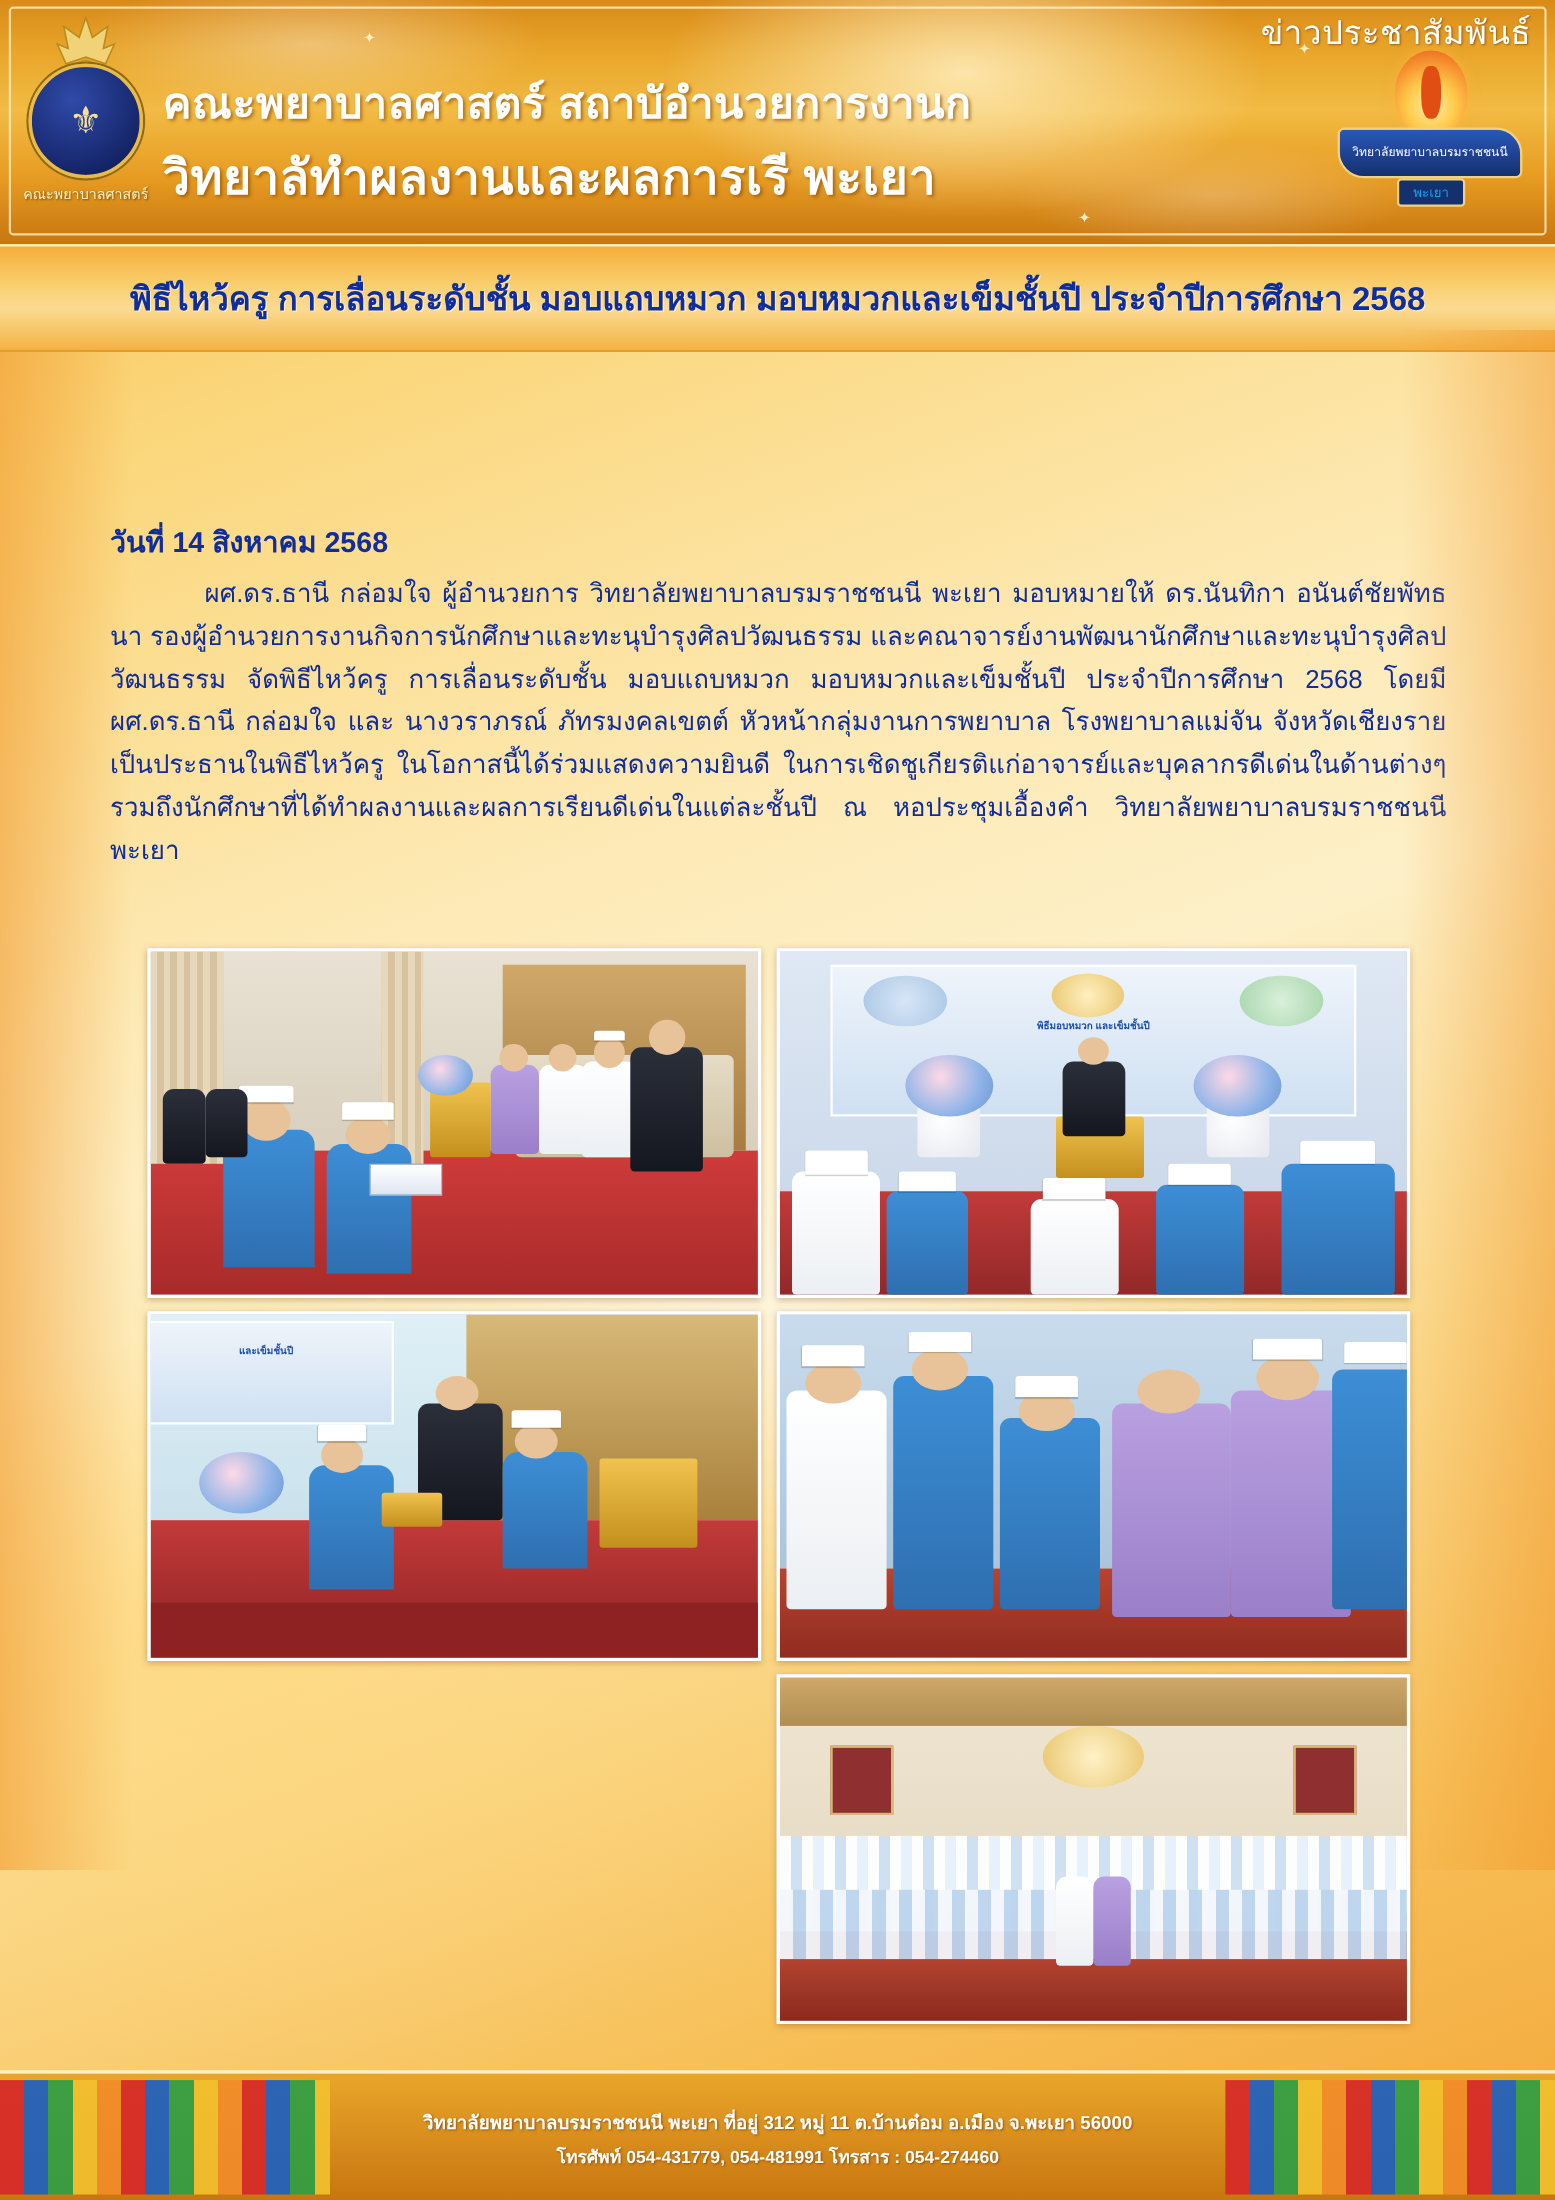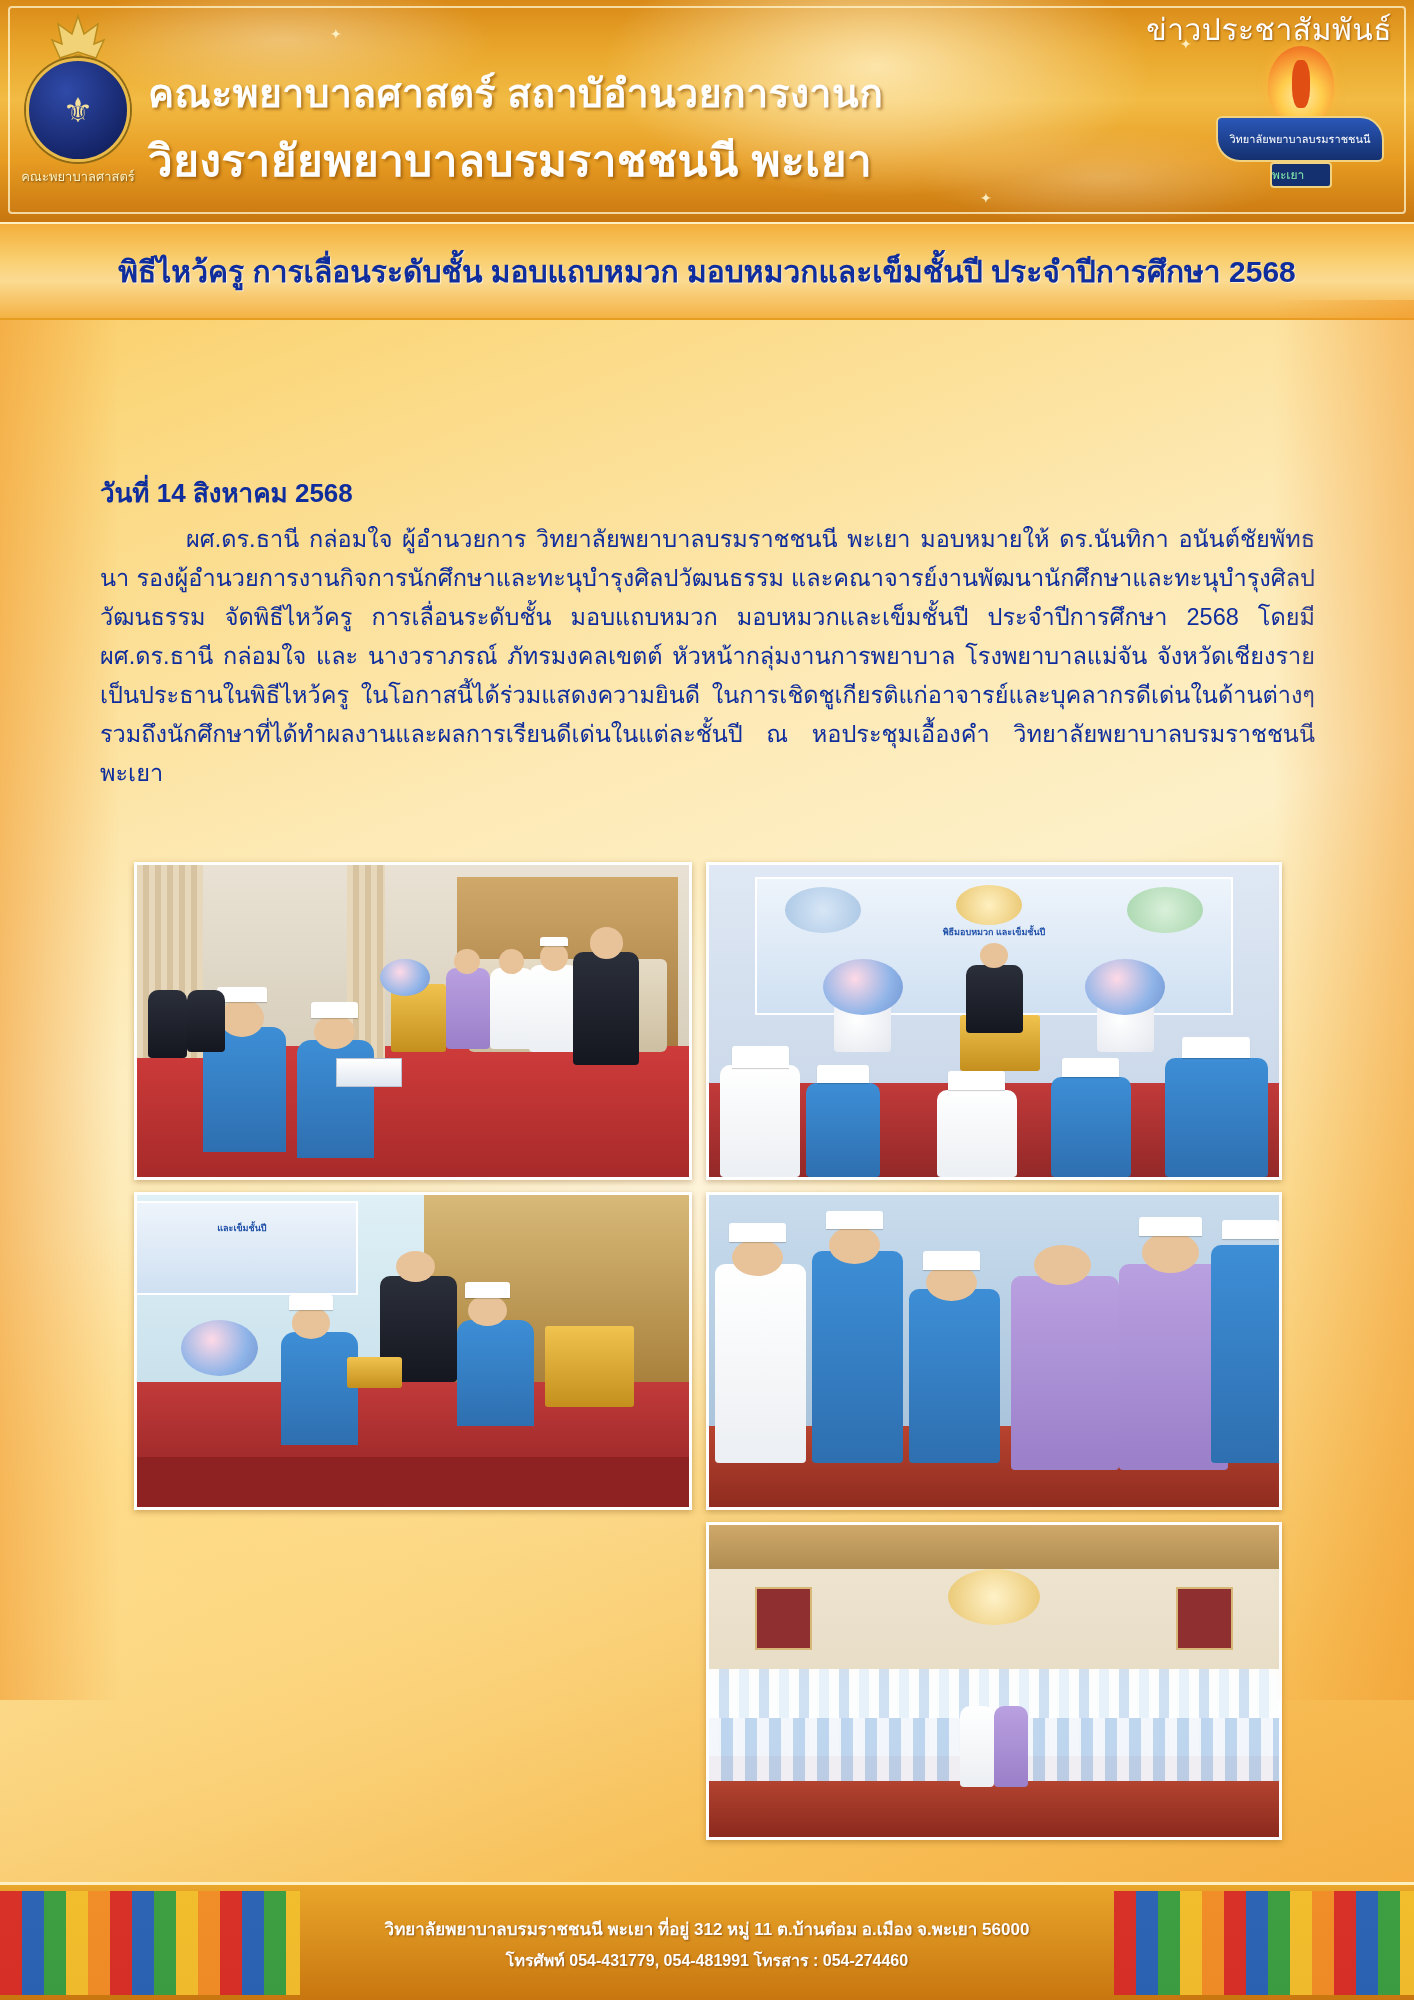--- a/index.html
+++ b/index.html
@@ -117,21 +117,21 @@
   .right-logo .ribbon {
     position: absolute; left: 0; top: 70px; width: 168px; height: 46px;
     background: linear-gradient(180deg, #2a57b8, #14306f);
     border: 2px solid #f0d280;
     border-radius: 6px 24px 6px 24px;
     color: #ffffff; font-size: 11px; text-align: center; line-height: 42px;
   }
   .right-logo .sub {
     position: absolute; left: 54px; top: 116px; width: 62px; height: 26px;
     background: #14306f; border: 2px solid #f0d280; border-radius: 4px;
-    color: #86efac; font-size: 12px; line-height: 22px;
+    color: #0ea5e9; font-size: 12px; text-align: center; line-height: 22px;
   }
   .spark { position: absolute; color: #fff7d0; font-size: 14px; opacity: .9; }
 
   
   .title-bar {
     position: absolute; left: 0; top: 222px; width: 1414px; height: 98px;
     background: linear-gradient(180deg, #f4ae3c 0%, #f9cd6b 35%, #fbdb92 60%, #f4b244 100%);
     border-top: 2px solid #fff0c2;
     border-bottom: 2px solid #e79c22;
   }
@@ -260,21 +260,21 @@
         <path d="M34 2 L40 20 L54 10 L50 30 L60 26 L52 44 L34 38 L16 44 L8 26 L18 30 L14 10 L28 20 Z" fill="#f2d277" stroke="#b98c1d" stroke-width="1.5"></path>
         <circle cx="34" cy="48" r="7" fill="#f2d277" stroke="#b98c1d" stroke-width="1.5"></circle>
       </svg>
       <div class="seal-circle">
         <div class="emblem">⚜</div>
       </div>
       <div class="seal-ribbon">คณะพยาบาลศาสตร์</div>
     </div>
 
     <div class="org-line1">คณะพยาบาลศาสตร์ สถาบัอำนวยการงานก</div>
-    <div class="org-line2">วิยงรายัยพยาบาลบรมราชชนนี พะเยา</div>
+    <div class="org-line2">วิทยาลัทำผลงานและผลการเรี พะเยา</div>
 
     <div class="pr-tag">ข่าวประชาสัมพันธ์</div>
 
     <div class="right-logo">
       <div class="flame"></div>
       <div class="ribbon">วิทยาลัยพยาบาลบรมราชชนนี</div>
       <div class="sub">พะเยา</div>
     </div>
 
     <span class="spark" style="left:330px; top:26px;">✦</span>

